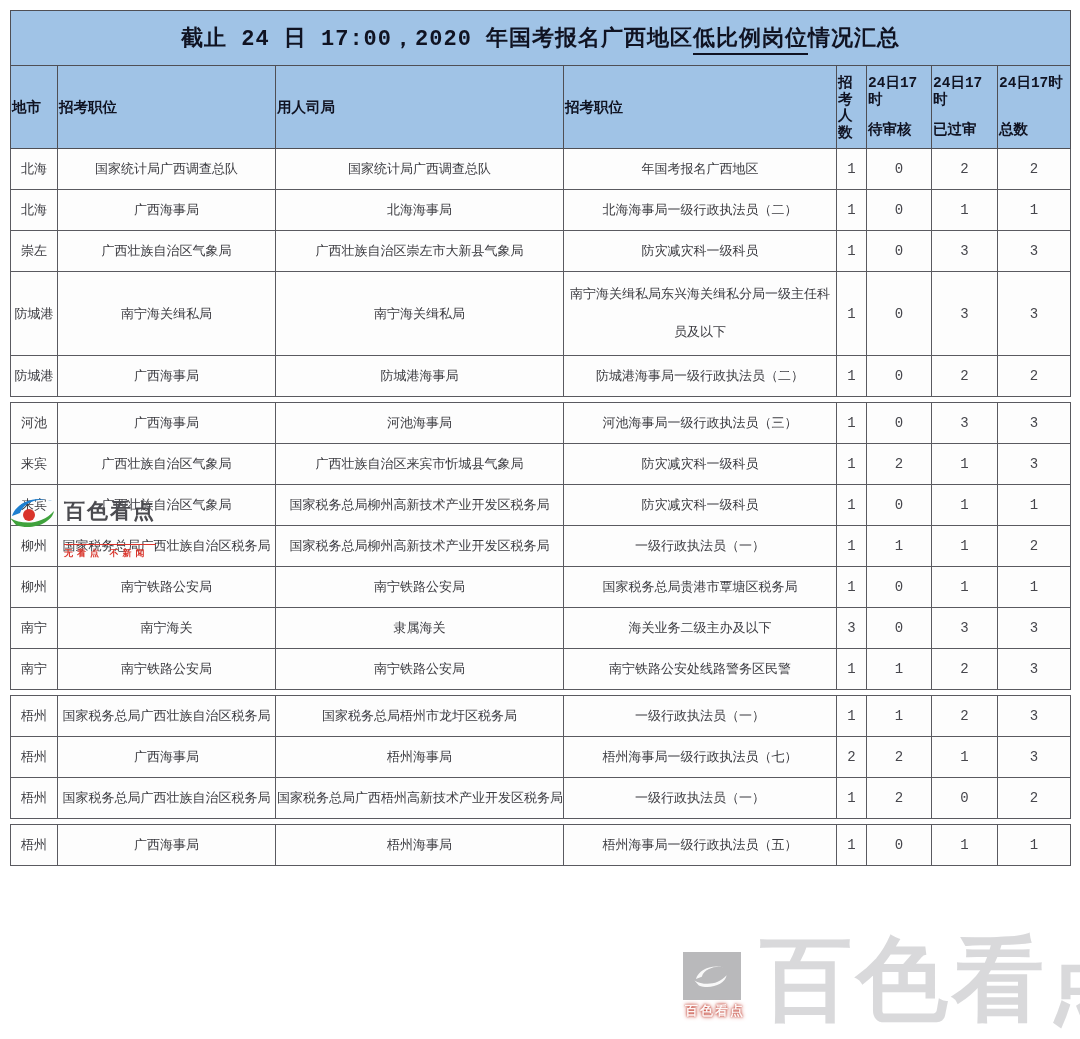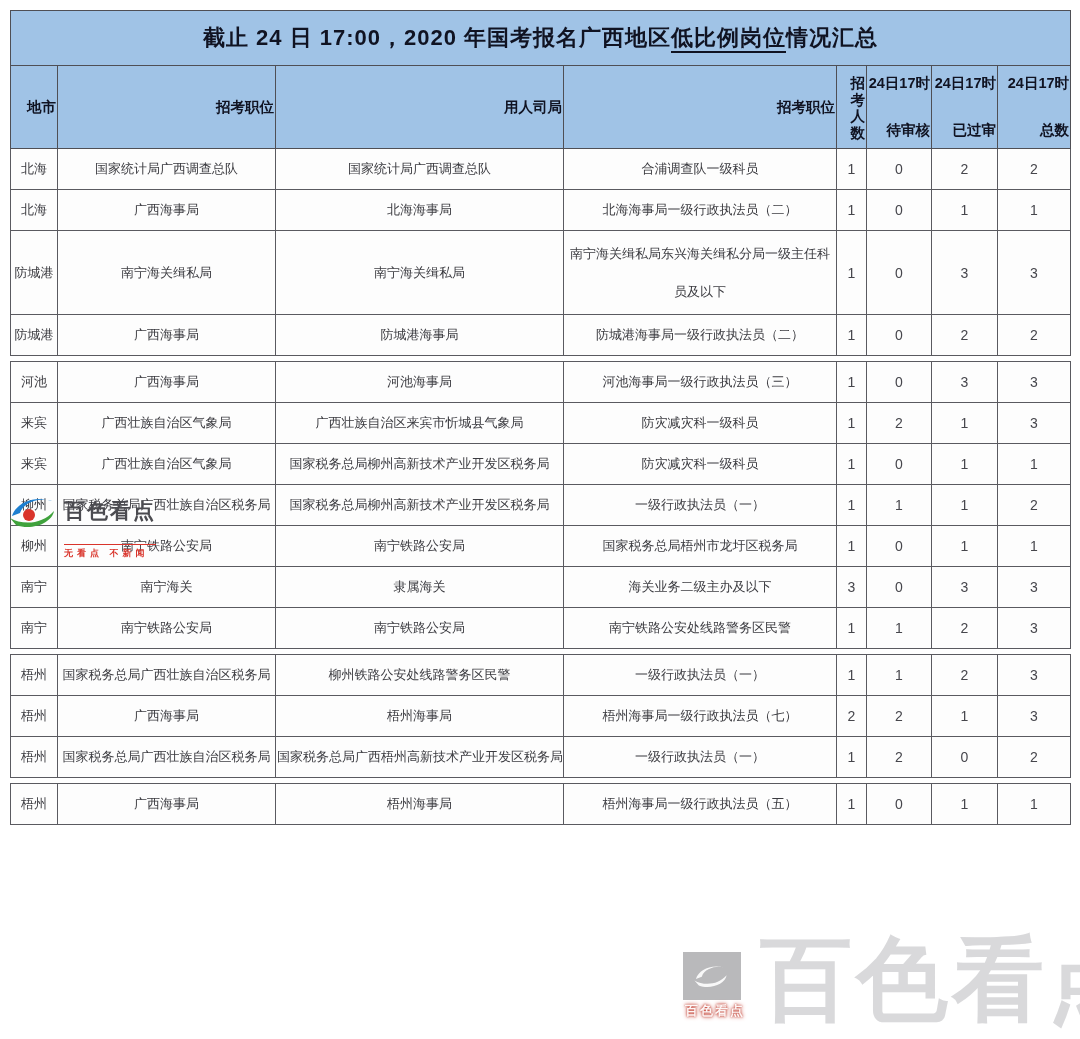--- a/index.html
+++ b/index.html
@@ -5,20 +5,21 @@
   * { margin: 0; padding: 0; box-sizing: border-box; }
   html, body { width: 1080px; height: 1039px; background: #ffffff; overflow: hidden; }
   body { font-family: "Liberation Sans", sans-serif; color: #26262e; position: relative; }
 
   .page { position: relative; width: 1080px; height: 1039px; padding: 10px 10px 0 10px; }
 
   table.report {
     border-collapse: collapse;
     table-layout: fixed;
     width: 1060px;
+    font-family: Liberation Mono, monospace;
   }
   
   td.title-cell {
     background: #a0c3e6;
     border: 1px solid #4f4f55;
     height: 55px;
     text-align: center;
     vertical-align: middle;
     font-size: 22px;
     font-weight: bold;
@@ -28,21 +29,21 @@
   .title-underline { border-bottom: 2px solid #101322; padding-bottom: 1px; }
 
   
   tr.head th {
     background: #a0c3e6;
     border: 1px solid #4f4f55;
     height: 83px;
     font-size: 14.5px;
     font-weight: bold;
     color: #101322;
-    text-align: right;
+    text-align: left;
     vertical-align: middle;
     padding: 0 1px;
   }
   th .stack { display: flex; flex-direction: column; justify-content: space-between; height: 64px; }
   th .stack span { display: block; line-height: 1.15; }
 
   
   tbody td {
     background: #fdfdfd;
     border: 1px solid #5a5a60;
@@ -168,35 +169,45 @@
               <span>总数</span>
             </div>
         </th>
       </tr>
     </thead>
     <tbody>
         <tr>
       <td data-field="city">北海</td>
       <td data-field="department">国家统计局广西调查总队</td>
       <td data-field="bureau">国家统计局广西调查总队</td>
-      <td data-field="position">合浦调查队一级科员</td>
+      <td data-field="position">年国考报名广西地区</td>
       <td class="num" data-field="recruit">1</td>
       <td class="num" data-field="pending">0</td>
       <td class="num" data-field="approved">2</td>
       <td class="num" data-field="total">2</td>
     </tr>
         <tr>
       <td data-field="city">北海</td>
       <td data-field="department">广西海事局</td>
       <td data-field="bureau">北海海事局</td>
       <td data-field="position">北海海事局一级行政执法员（二）</td>
       <td class="num" data-field="recruit">1</td>
       <td class="num" data-field="pending">0</td>
       <td class="num" data-field="approved">1</td>
       <td class="num" data-field="total">1</td>
+    </tr>
+        <tr>
+      <td data-field="city">崇左</td>
+      <td data-field="department">广西壮族自治区气象局</td>
+      <td data-field="bureau">广西壮族自治区崇左市大新县气象局</td>
+      <td data-field="position">防灾减灾科一级科员</td>
+      <td class="num" data-field="recruit">1</td>
+      <td class="num" data-field="pending">0</td>
+      <td class="num" data-field="approved">3</td>
+      <td class="num" data-field="total">3</td>
     </tr>
         <tr class="tall">
       <td data-field="city">防城港</td>
       <td data-field="department">南宁海关缉私局</td>
       <td data-field="bureau">南宁海关缉私局</td>
       <td data-field="position">南宁海关缉私局东兴海关缉私分局一级主任科员及以下</td>
       <td class="num" data-field="recruit">1</td>
       <td class="num" data-field="pending">0</td>
       <td class="num" data-field="approved">3</td>
       <td class="num" data-field="total">3</td>
@@ -251,21 +262,21 @@
       <td data-field="position">一级行政执法员（一）</td>
       <td class="num" data-field="recruit">1</td>
       <td class="num" data-field="pending">1</td>
       <td class="num" data-field="approved">1</td>
       <td class="num" data-field="total">2</td>
     </tr>
         <tr>
       <td data-field="city">柳州</td>
       <td data-field="department">南宁铁路公安局</td>
       <td data-field="bureau">南宁铁路公安局</td>
-      <td data-field="position">国家税务总局梧州市龙圩区税务局</td>
+      <td data-field="position">国家税务总局贵港市覃塘区税务局</td>
       <td class="num" data-field="recruit">1</td>
       <td class="num" data-field="pending">0</td>
       <td class="num" data-field="approved">1</td>
       <td class="num" data-field="total">1</td>
     </tr>
         <tr>
       <td data-field="city">南宁</td>
       <td data-field="department">南宁海关</td>
       <td data-field="bureau">隶属海关</td>
       <td data-field="position">海关业务二级主办及以下</td>
@@ -283,21 +294,21 @@
       <td class="num" data-field="pending">1</td>
       <td class="num" data-field="approved">2</td>
       <td class="num" data-field="total">3</td>
     </tr>
         <tr class="seam">
           <td colspan="8"></td>
         </tr>
         <tr>
       <td data-field="city">梧州</td>
       <td data-field="department">国家税务总局广西壮族自治区税务局</td>
-      <td data-field="bureau">柳州铁路公安处线路警务区民警</td>
+      <td data-field="bureau">国家税务总局梧州市龙圩区税务局</td>
       <td data-field="position">一级行政执法员（一）</td>
       <td class="num" data-field="recruit">1</td>
       <td class="num" data-field="pending">1</td>
       <td class="num" data-field="approved">2</td>
       <td class="num" data-field="total">3</td>
     </tr>
         <tr>
       <td data-field="city">梧州</td>
       <td data-field="department">广西海事局</td>
       <td data-field="bureau">梧州海事局</td>

